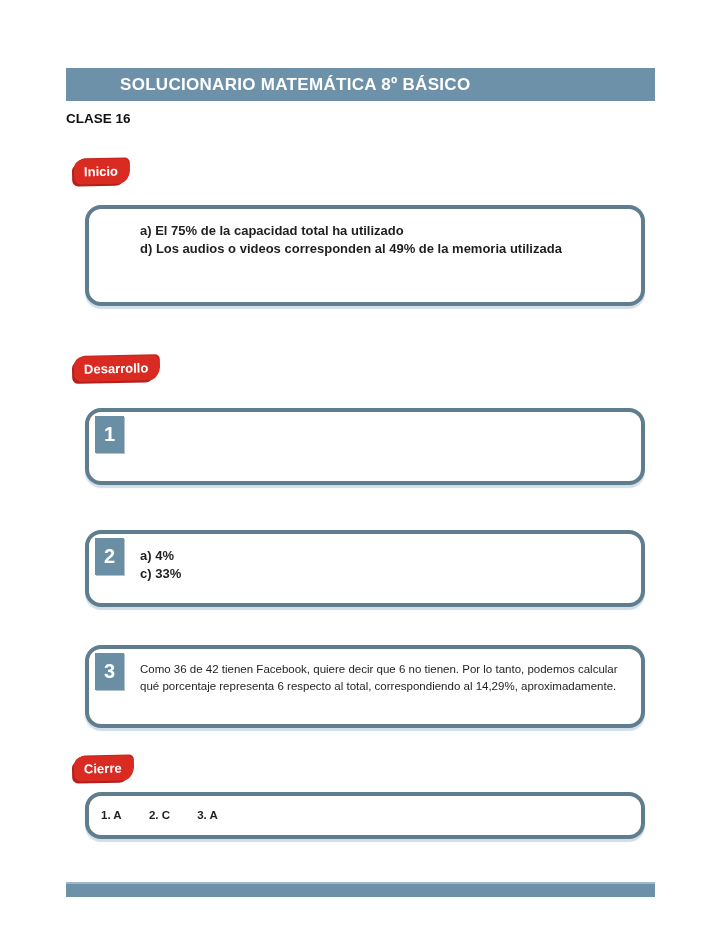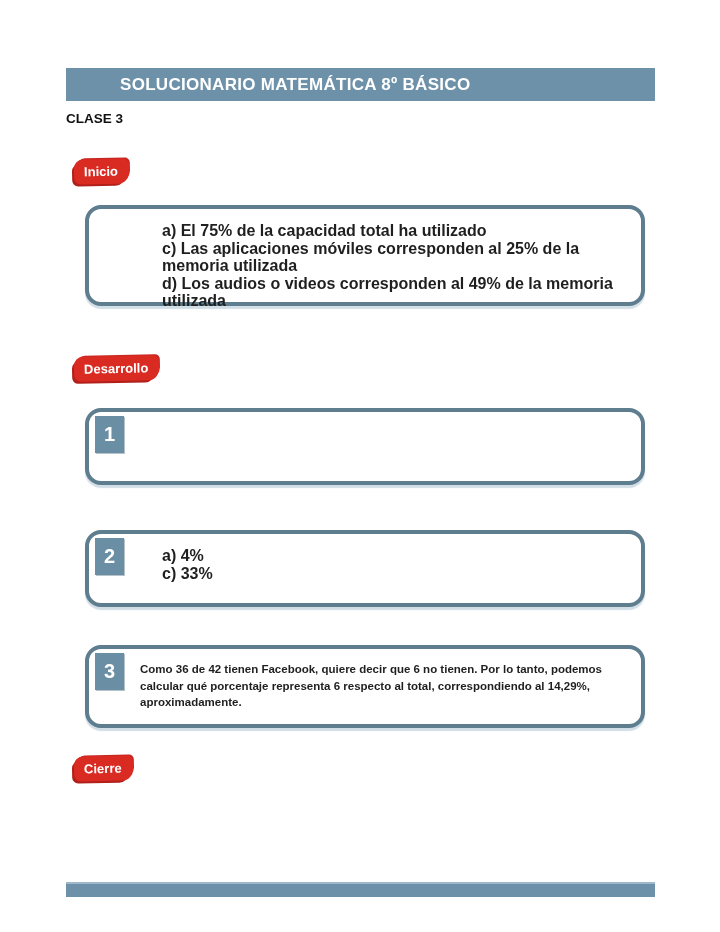--- a/index.html
+++ b/index.html
@@ -30,22 +30,22 @@
     position:absolute; left:85px; width:560px; background:#ffffff;
     border:4px solid #5e7d8e; border-radius:16px;
     box-shadow:0 3px 1px rgba(125,160,182,.35);
   }
   .box-inicio  { top:205px; height:101px; }
   .box-ex1     { top:408px; height:77px; }
   .box-ex2     { top:530px; height:77px; }
   .box-ex3     { top:645px; height:83px; }
   .box-cierre  { top:792px; height:47px; }
 
-  .box-lines { padding:13px 18px 0 73px; font-size:16px; font-weight:700; color:#1f1f1f; line-height:17.5px; }
-  .box-para  { padding:12px 12px 0 51px; font-size:11.5px; font-weight:700; color:#1f1f1f; line-height:16.5px; }
+  .box-lines { padding:13px 18px 0 51px; font-size:13px; font-weight:700; color:#1f1f1f; line-height:17.5px; }
+  .box-para  { padding:12px 12px 0 51px; font-size:11.5px; font-weight:400; color:#1f1f1f; line-height:16.5px; }
 
   .num-tile {
     position:absolute; left:6px; top:4px; width:29px; height:37px;
     background:#6a8ea4; color:#ffffff; font-size:20px; font-weight:700;
     display:flex; align-items:center; justify-content:center;
     box-shadow:1px 1px 0 rgba(90,120,138,.45);
   }
 
   .answers { padding:13px 0 0 12px; font-size:11.5px; font-weight:700; color:#1f1f1f; }
   .answers span { display:inline-block; margin-right:24px; }
@@ -56,28 +56,27 @@
     border-top:2px solid #9db9ca;
   }
 </style>
 </head>
 <body>
 
 <div id="page">
 
   <div class="header-bar">SOLUCIONARIO MATEMÁTICA 8º BÁSICO</div>
 
-  <div class="clase">CLASE 3</div>
+  <div class="clase">CLASE 16</div>
 
   <div class="badge badge-inicio">Inicio</div>
 
   <div class="sol-box box-inicio">
     <div class="box-lines">
       <div>a) El 75% de la capacidad total ha utilizado</div>
-      <div>c) Las aplicaciones móviles corresponden al 25% de la memoria utilizada</div>
       <div>d) Los audios o videos corresponden al 49% de la memoria utilizada</div>
     </div>
   </div>
 
   <div class="badge badge-desarrollo">Desarrollo</div>
 
   <div class="sol-box box-ex1">
     <div class="num-tile">1</div>
     <div class="box-lines">
     </div>
@@ -91,16 +90,23 @@
     </div>
   </div>
 
   <div class="sol-box box-ex3">
     <div class="num-tile">3</div>
     <div class="box-para">Como 36 de 42 tienen Facebook, quiere decir que 6 no tienen. Por lo tanto, podemos calcular qué porcentaje representa 6 respecto al total, correspondiendo al 14,29%, aproximadamente.</div>
   </div>
 
   <div class="badge badge-cierre">Cierre</div>
 
+  <div class="sol-box box-cierre">
+    <div class="answers">
+      <span>1. A</span>
+      <span>2. C</span>
+      <span>3. A</span>
+    </div>
+  </div>
 
   <div class="footer-bar"></div>
 
 </div>
 
 </body></html>

